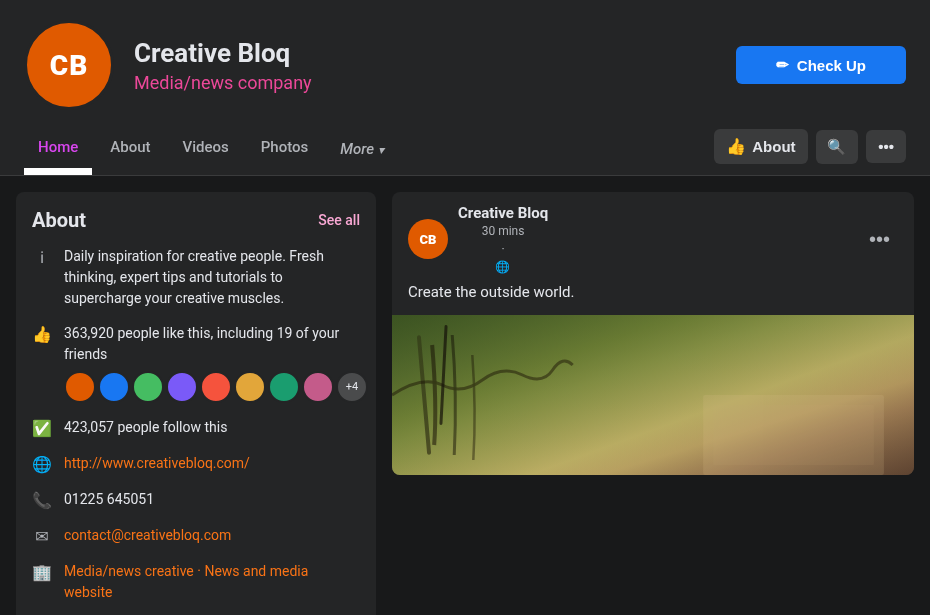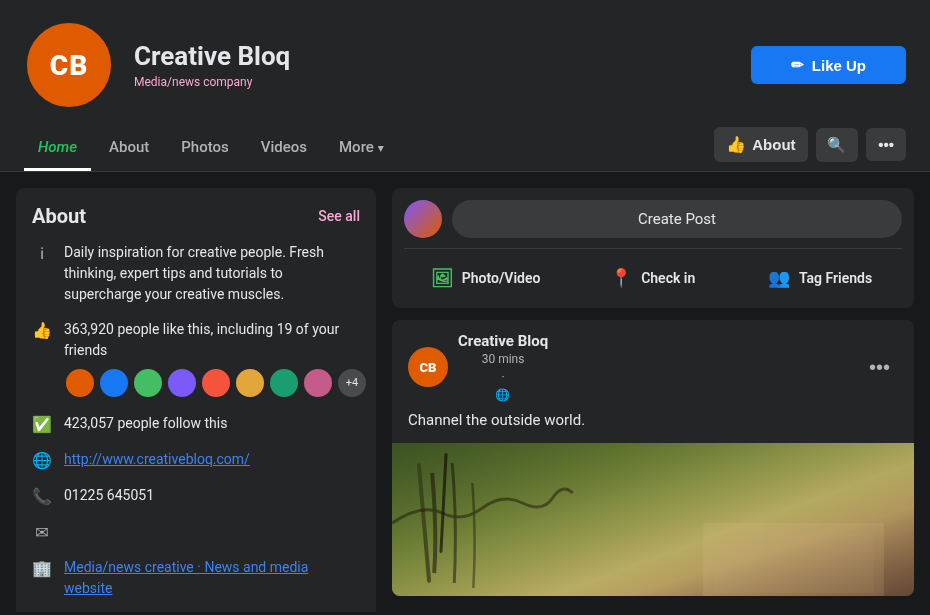--- a/index.html
+++ b/index.html
@@ -44,22 +44,22 @@
     }
     .page-info {
       flex: 1;
     }
     .page-name {
       font-size: 26px;
       font-weight: 700;
       color: #e4e6eb;
     }
     .page-category {
-      font-size: 12px;
-      color: #f9a8d4;
+      font-size: 18px;
+      color: #ec4899;
       margin-top: 4px;
     }
     .signup-btn {
       background: #1877f2;
       color: white;
       border: none;
       border-radius: 6px;
       padding: 10px 40px;
       font-size: 15px;
       font-weight: 600;
@@ -83,28 +83,28 @@
     .nav-tab {
       padding: 12px 14px;
       color: #b0b3b8;
       cursor: pointer;
       font-size: 15px;
       font-weight: 500;
       border-bottom: 3px solid transparent;
       position: relative;
     }
     .nav-tab.active {
-      color: #22c55e;
-      border-bottom: 3px solid #ffffff;
+      color: #d946ef;
+      border-bottom: 7px solid #ffffff;
+    }
+    .nav-tab-more {
+      display: flex;
+      align-items: center;
+      gap: 4px;
       font-style: italic;
-    }
-    .nav-tab-more {
-      display: flex;
-      align-items: center;
-      gap: 4px;
     }
     .nav-actions {
       display: flex;
       gap: 8px;
       align-items: center;
       padding-bottom: 8px;
     }
     .nav-action-btn {
       background: #3a3b3c;
       border: none;
@@ -168,23 +168,22 @@
       height: 20px;
       flex-shrink: 0;
       margin-top: 2px;
       color: #b0b3b8;
       display: flex;
       align-items: center;
       justify-content: center;
       font-size: 16px;
     }
     .about-link {
-      color: #3b82f6;
-      cursor: pointer;
-      text-decoration: underline;
+      color: #f97316;
+      cursor: pointer;
     }
     .friends-row {
       display: flex;
       gap: 2px;
       margin-top: 6px;
     }
     .friend-avatar {
       width: 32px;
       height: 32px;
       border-radius: 50%;
@@ -396,37 +395,37 @@
   <div class="page-header-top">
     <div class="page-logo">
       <span class="page-logo-text">CB</span>
     </div>
     <div class="page-info">
       <div class="page-name">Creative Bloq</div>
       <div class="page-category">Media/news company</div>
     </div>
     <button class="signup-btn">
       <span>✏</span>
-      <span>Like Up</span>
+      <span>Check Up</span>
     </button>
   </div>
 
   <div class="page-nav">
     <div class="nav-tabs">
       <div class="nav-tab active">
         <span>Home</span>
       </div>
       <div class="nav-tab">
         <span>About</span>
       </div>
       <div class="nav-tab">
+        <span>Videos</span>
+      </div>
+      <div class="nav-tab">
         <span>Photos</span>
-      </div>
-      <div class="nav-tab">
-        <span>Videos</span>
       </div>
       <div class="nav-tab nav-tab-more">
         <span>More</span>
         <span class="chevron-down"></span>
       </div>
     </div>
     <div class="nav-actions">
       <button class="nav-action-btn">
         <span class="thumb-icon">👍</span>
         <span>About</span>
@@ -482,73 +481,52 @@
       <span class="about-link">http://www.creativebloq.com/</span>
     </div>
 
     <div class="about-item">
       <div class="about-icon">📞</div>
       <span>01225 645051</span>
     </div>
 
     <div class="about-item">
       <div class="about-icon">✉</div>
+      <span class="about-link">contact@creativebloq.com</span>
     </div>
 
     <div class="about-item">
       <div class="about-icon">🏢</div>
       <span class="about-link">Media/news creative · News and media website</span>
     </div>
   </div>
 
   <div class="feed">
 
-    <div class="create-post-box">
-      <div class="create-post-top">
-        <div class="user-avatar-small">
-          <div class="user-avatar-img"></div>
-        </div>
-        <div class="create-post-input">Create Post</div>
-      </div>
-      <div class="create-post-actions">
-        <div class="post-action-btn">
-          <span class="action-icon-photo">🖼</span>
-          <span>Photo/Video</span>
-        </div>
-        <div class="post-action-btn">
-          <span class="action-icon-checkin">📍</span>
-          <span>Check in</span>
-        </div>
-        <div class="post-action-btn">
-          <span class="action-icon-tag">👥</span>
-          <span>Tag Friends</span>
-        </div>
-      </div>
-    </div>
 
     <div class="post-card">
       <div class="post-header">
         <div class="post-author-info">
           <div class="post-author-logo">
             <span>CB</span>
           </div>
           <div>
             <div class="post-author-name">Creative Bloq</div>
             <div class="post-meta">
               <span>30 mins</span>
               <span>·</span>
               <span>🌐</span>
             </div>
           </div>
         </div>
         <button class="post-more-btn">
           <span>•••</span>
         </button>
       </div>
-      <div class="post-text">Channel the outside world.</div>
+      <div class="post-text">Create the outside world.</div>
       <div class="post-image">
         <div class="post-image-overlay"></div>
 
         <svg style="position:absolute;inset:0;width:100%;height:100%;opacity:0.6" viewBox="0 0 520 160" preserveAspectRatio="none">
           <path d="M0 80 Q30 60 50 70 Q70 80 90 65 Q110 50 130 60 Q150 70 160 55 Q170 40 180 50" stroke="#1a1205" stroke-width="3" fill="none" opacity="0.8"></path>
           <path d="M40 30 Q45 90 42 130" stroke="#1a1205" stroke-width="4" fill="none" opacity="0.9"></path>
           <path d="M60 20 Q65 80 62 140" stroke="#120e05" stroke-width="3" fill="none" opacity="0.8"></path>
           <path d="M80 40 Q84 95 81 145" stroke="#1a1205" stroke-width="2.5" fill="none" opacity="0.7"></path>
           <rect x="310" y="80" width="180" height="80" fill="rgba(220,190,140,0.3)" rx="2"></rect>
           <rect x="320" y="90" width="160" height="60" fill="rgba(200,170,120,0.2)" rx="1"></rect>

